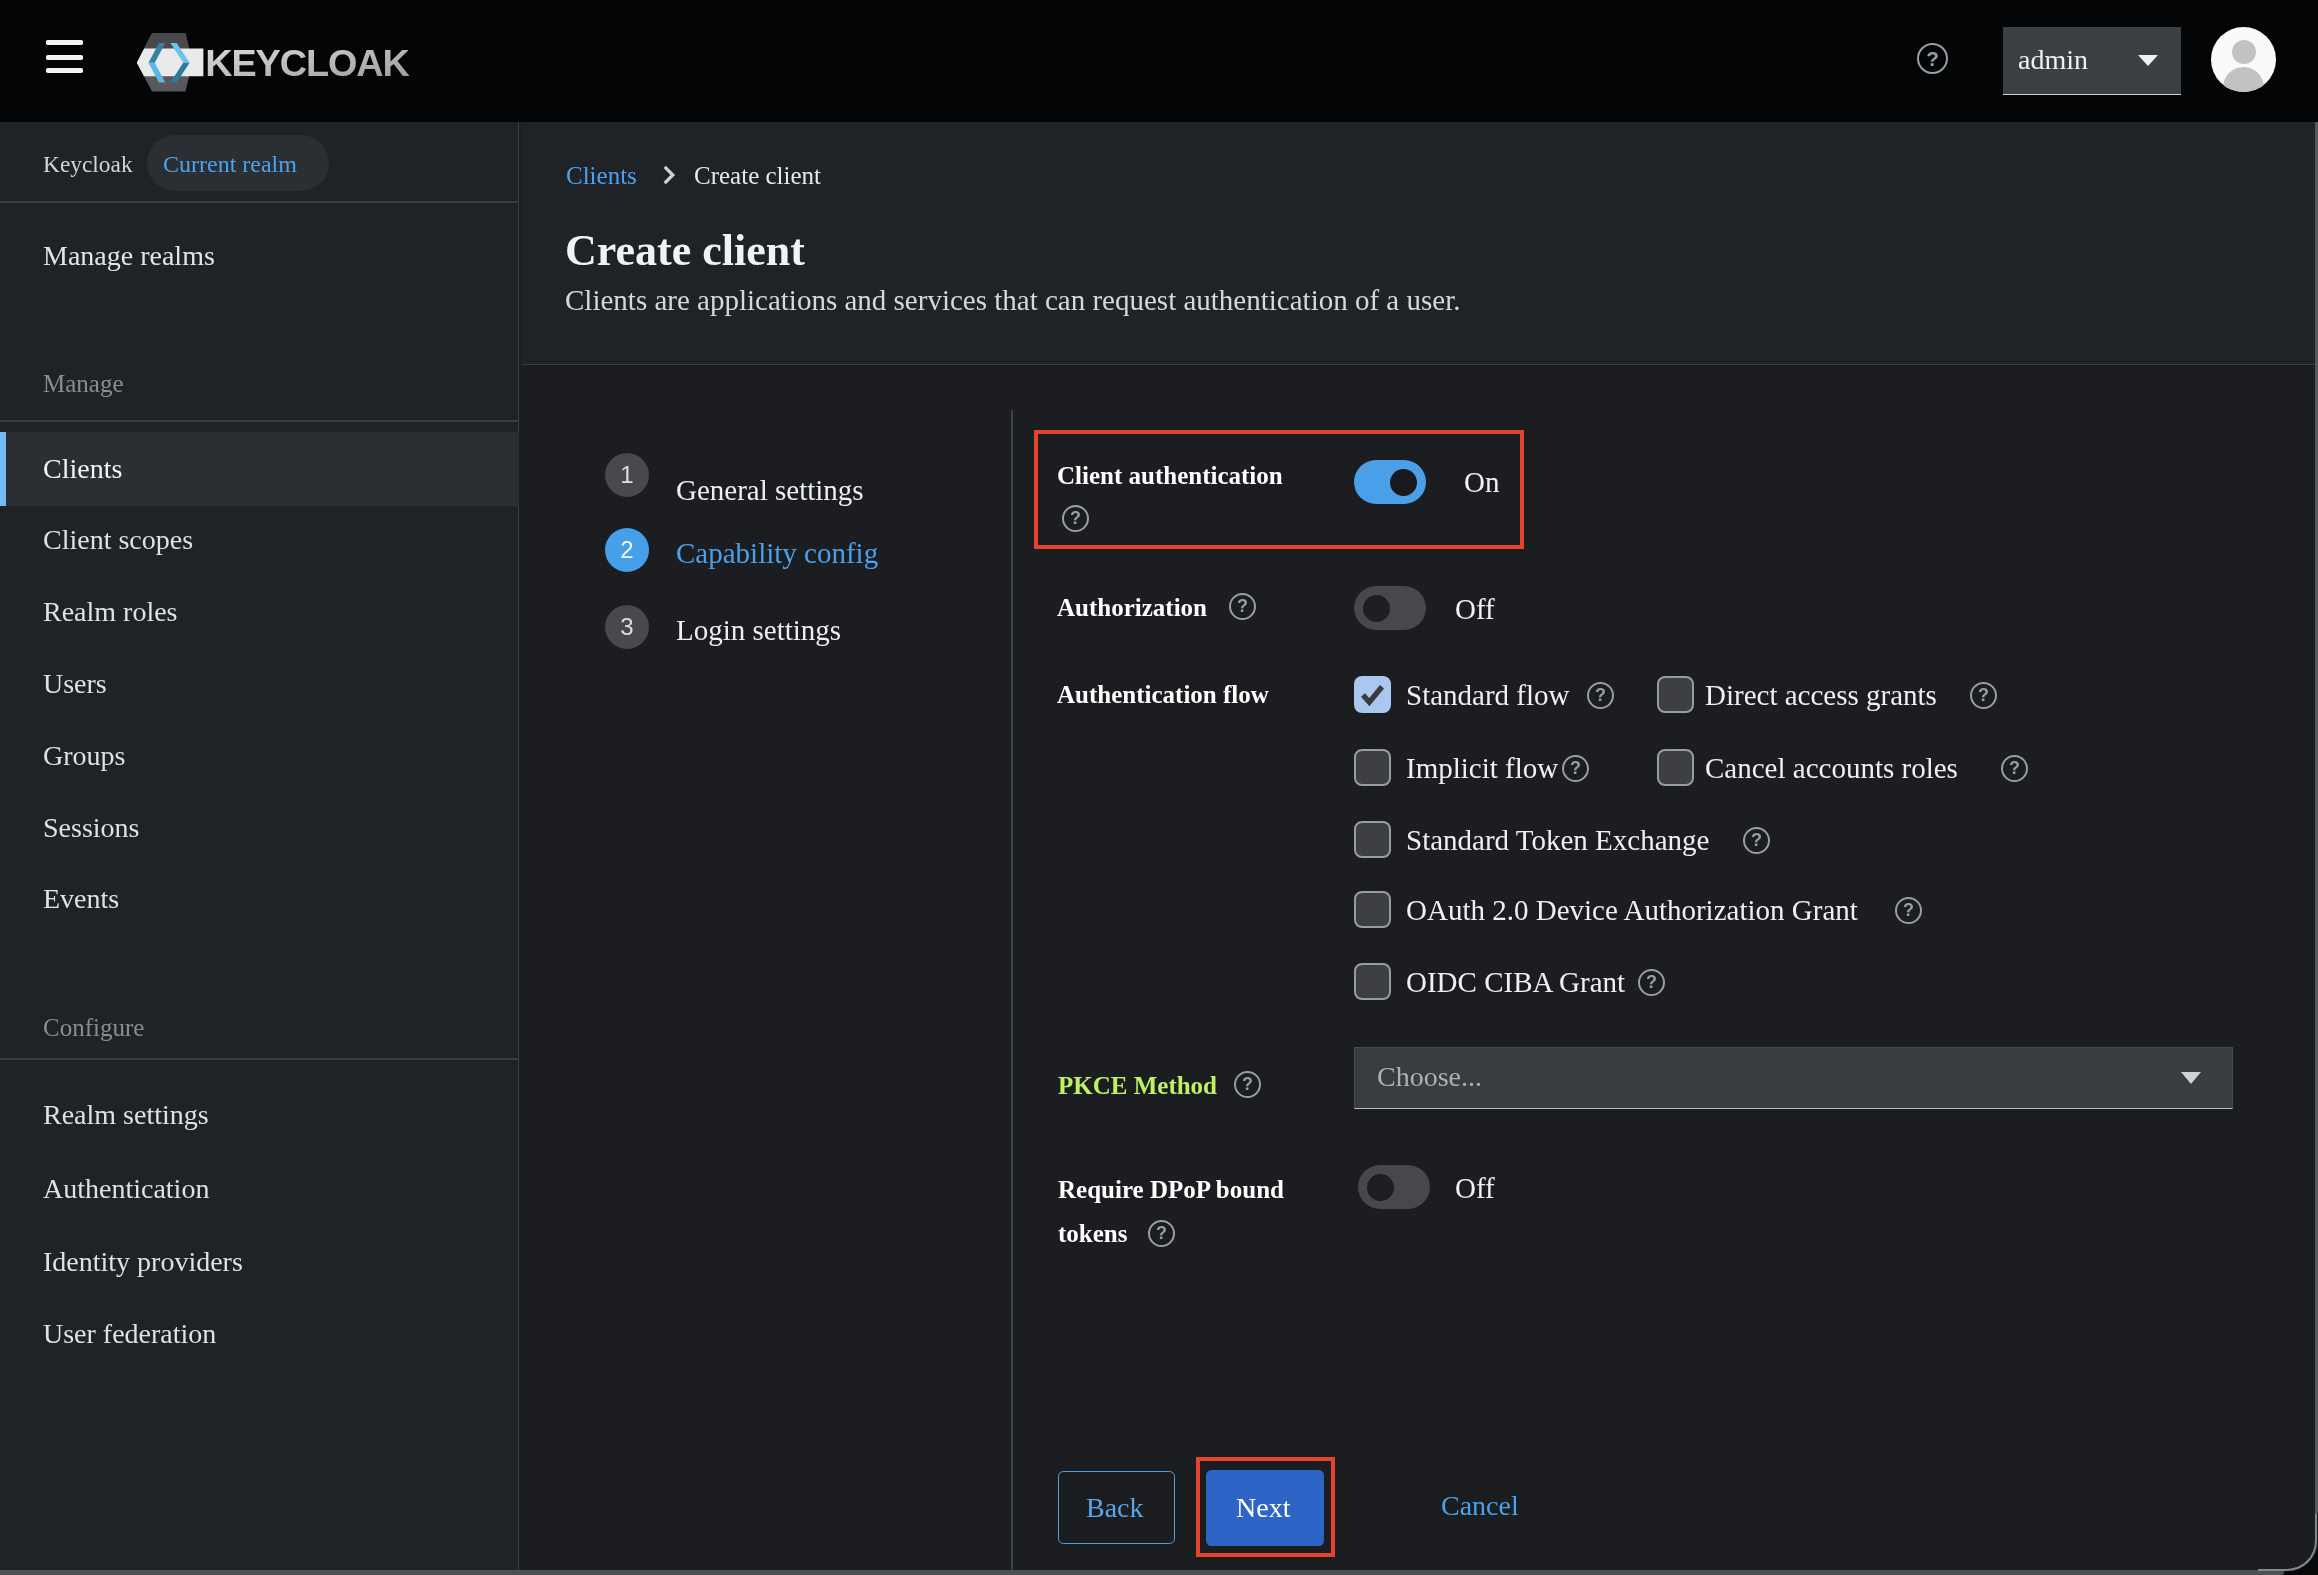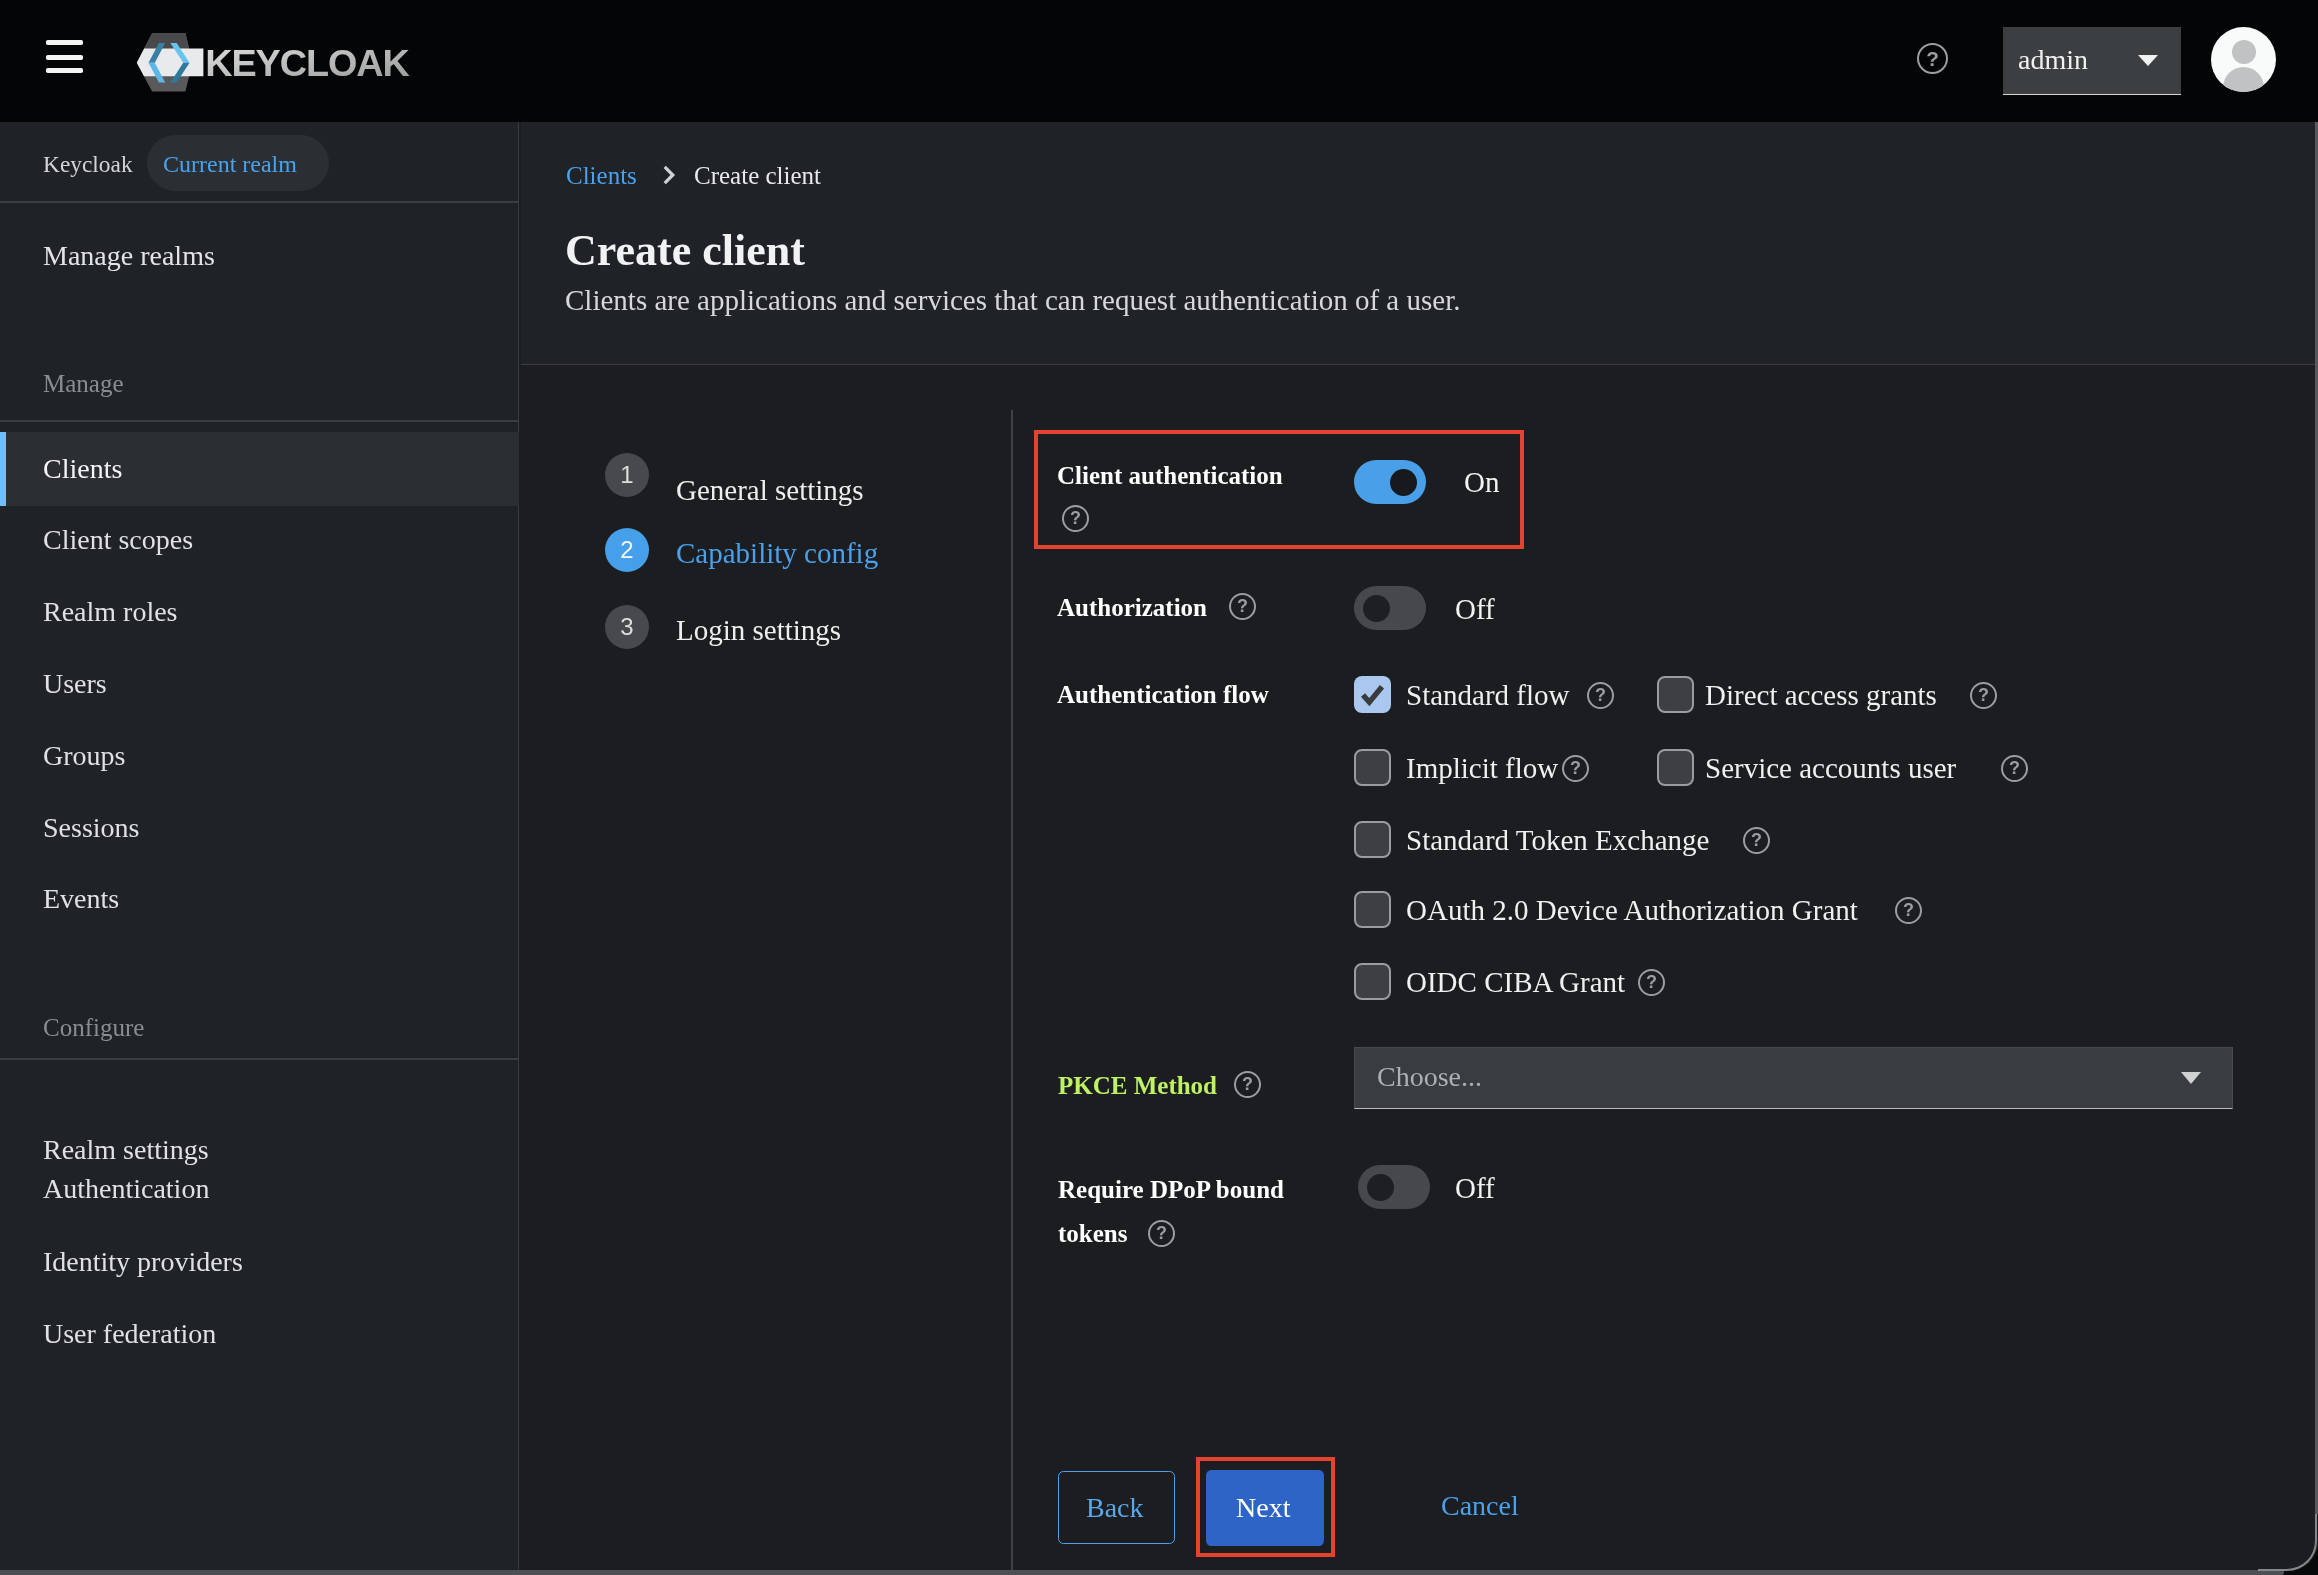--- a/index.html
+++ b/index.html
@@ -55,21 +55,21 @@
   <div class="abs" style="left:0;top:432px;width:519px;height:74px;background:#2b2e33;border-left:6.3px solid #73bcf7;"></div>
   <div class="txt" style="left:43px;top:453px;font-size:28px;color:#f4f5f6;">Clients</div>
   <div class="txt" style="left:43px;top:524px;font-size:28px;color:#dfe1e3;text-align:right;">Client scopes</div>
   <div class="txt" style="left:43px;top:596px;font-size:28px;color:#dfe1e3;">Realm roles</div>
   <div class="txt" style="left:43px;top:668px;font-size:28px;color:#dfe1e3;">Users</div>
   <div class="txt" style="left:43px;top:740px;font-size:28px;color:#dfe1e3;">Groups</div>
   <div class="txt" style="left:43px;top:812px;font-size:28px;color:#dfe1e3;">Sessions</div>
   <div class="txt" style="left:43px;top:883px;font-size:28px;color:#dfe1e3;">Events</div>
   <div class="txt" style="left:43px;top:1014px;font-size:25px;color:#8a8d90;">Configure</div>
   <div class="abs" style="left:0;top:1058px;width:519px;height:1.8px;background:#3a3e43;"></div>
-  <div class="txt" style="left:43px;top:1099px;font-size:28px;color:#dfe1e3;margin-top:35px;">Realm settings</div>
+  <div class="txt" style="left:43px;top:1099px;font-size:28px;color:#dfe1e3;">Realm settings</div>
   <div class="txt" style="left:43px;top:1173px;font-size:28px;color:#dfe1e3;">Authentication</div>
   <div class="txt" style="left:43px;top:1246px;font-size:28px;color:#dfe1e3;">Identity providers</div>
   <div class="txt" style="left:43px;top:1318px;font-size:28px;color:#dfe1e3;">User federation</div>
 
   <div class="abs" style="left:521px;top:122px;width:1798px;height:243px;background:#1f2226;border-bottom:1.8px solid #3a3e43;"></div>
   <div class="txt" style="left:566px;top:162px;font-size:25px;color:#4aa2ee;">Clients</div>
   <svg class="abs" style="left:662px;top:165px;" width="14.4" height="20" viewBox="0 0 16 22">
       <polyline points="3,2 12,11 3,20" fill="none" stroke="#cfd1d3" stroke-width="3.6"></polyline>
     </svg>
   <div class="txt" style="left:694px;top:162px;font-size:25px;color:#e8eaec;">Create client</div>
@@ -110,21 +110,21 @@
   <div class="txt" style="left:1406px;top:679px;font-size:29px;color:#eef0f2;">Standard flow</div>
   <div class="help" style="left:1587px;top:682px;">?</div>
   <div class="abs" style="left:1657px;top:676px;width:37px;height:37px;border-radius:8px;background:#3d3f42;border:2.7px solid #9a9da0;"></div>
   <div class="txt" style="left:1705px;top:679px;font-size:29px;color:#eef0f2;">Direct access grants</div>
   <div class="help" style="left:1970px;top:682px;">?</div>
 
   <div class="abs" style="left:1354px;top:749px;width:37px;height:37px;border-radius:8px;background:#3d3f42;border:2.7px solid #9a9da0;"></div>
   <div class="txt" style="left:1406px;top:752px;font-size:29px;color:#eef0f2;">Implicit flow</div>
   <div class="help" style="left:1562px;top:755px;">?</div>
   <div class="abs" style="left:1657px;top:749px;width:37px;height:37px;border-radius:8px;background:#3d3f42;border:2.7px solid #9a9da0;"></div>
-  <div class="txt" style="left:1705px;top:752px;font-size:29px;color:#eef0f2;">Service accounts user</div>
+  <div class="txt" style="left:1705px;top:752px;font-size:29px;color:#eef0f2;">Cancel accounts roles</div>
   <div class="help" style="left:2001px;top:755px;">?</div>
 
   <div class="abs" style="left:1354px;top:821px;width:37px;height:37px;border-radius:8px;background:#3d3f42;border:2.7px solid #9a9da0;"></div>
   <div class="txt" style="left:1406px;top:824px;font-size:29px;color:#eef0f2;text-align:center;">Standard Token Exchange</div>
   <div class="help" style="left:1743px;top:827px;">?</div>
 
   <div class="abs" style="left:1354px;top:891px;width:37px;height:37px;border-radius:8px;background:#3d3f42;border:2.7px solid #9a9da0;"></div>
   <div class="txt" style="left:1406px;top:894px;font-size:29px;color:#eef0f2;">OAuth 2.0 Device Authorization Grant</div>
   <div class="help" style="left:1895px;top:897px;">?</div>
 

